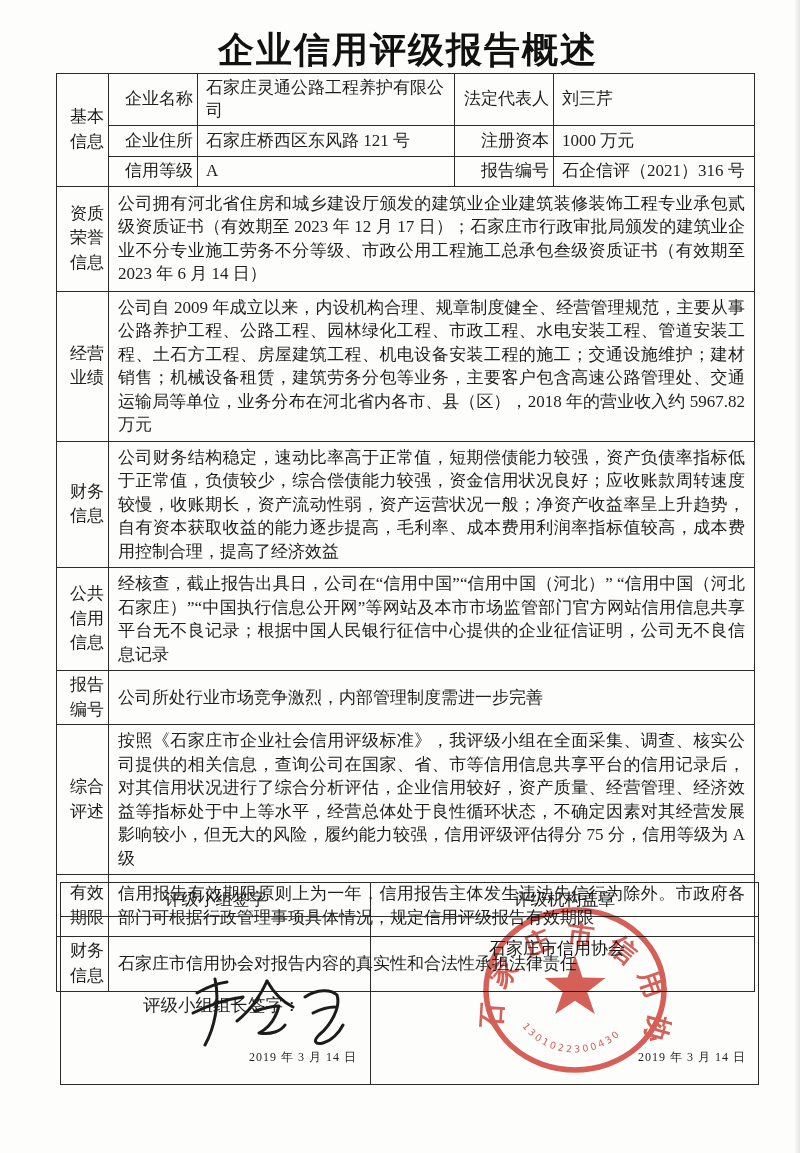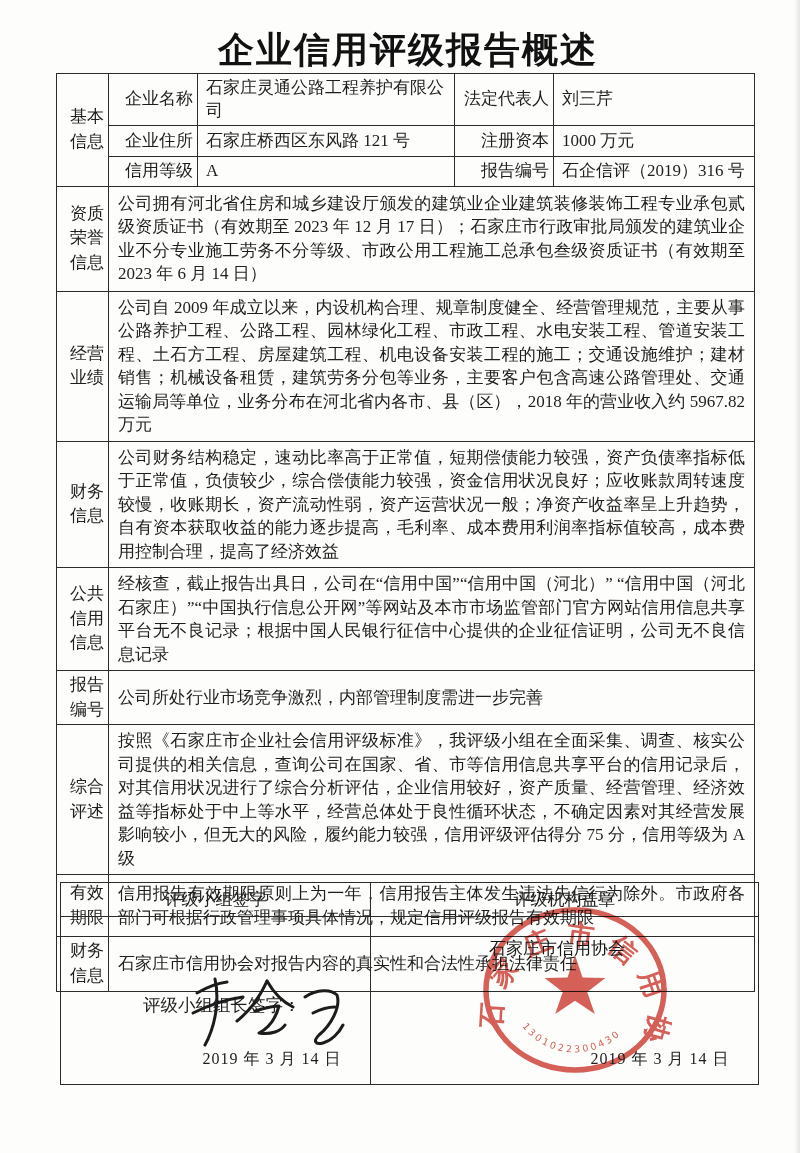--- a/index.html
+++ b/index.html
@@ -28,21 +28,21 @@
     font-size:17px;line-height:23.5px;padding:4px 9px 4px 9px;
     text-align:justify;color:#1e1e1e;vertical-align:middle;
   }
   td.sighead{
     text-align:center;font-size:17px;padding:2px 4px;color:#1e1e1e;
   }
   td.sigcell{position:relative;vertical-align:top;}
   .abs{position:absolute;}
   .leader-label{font-size:17.5px;color:#1e1e1e;white-space:nowrap;}
   .org-name{font-size:17px;color:#161616;white-space:nowrap;z-index:3;}
-  .date{font-size:16px;color:#1e1e1e;text-align:center;white-space:nowrap;letter-spacing:1px;z-index:4;}
+  .date{font-size:12px;color:#1e1e1e;text-align:right;white-space:nowrap;letter-spacing:1px;z-index:4;}
   .stamp{
     position:absolute;left:478px;top:902px;width:194px;height:176px;
     mix-blend-mode:multiply;opacity:0.88;z-index:2;pointer-events:none;
   }
   .sig-svg{z-index:3;}
   .edge-shade{
     position:absolute;right:0;top:0;width:6px;height:100%;
     background:linear-gradient(to left,rgba(120,120,120,0.18),rgba(120,120,120,0));
   }
 </style>
@@ -72,21 +72,21 @@
       <tr style="height:31px">
         <td class="lbl">企业住所</td>
         <td class="val">石家庄桥西区东风路 121 号</td>
         <td class="lbl">注册资本</td>
         <td class="val">1000 万元</td>
       </tr>
       <tr style="height:29px">
         <td class="lbl">信用等级</td>
         <td class="val">A</td>
         <td class="lbl">报告编号</td>
-        <td class="val">石企信评（2019）316 号</td>
+        <td class="val">石企信评（2021）316 号</td>
       </tr>
       <tr style="height:105px">
         <td class="lbl">资质荣誉信息</td>
         <td class="txt" colspan="4">公司拥有河北省住房和城乡建设厅颁发的建筑业企业建筑装修装饰工程专业承包贰级资质证书（有效期至 2023 年 12 月 17 日）；石家庄市行政审批局颁发的建筑业企业不分专业施工劳务不分等级、市政公用工程施工总承包叁级资质证书（有效期至 2023 年 6 月 14 日）</td>
       </tr>
       <tr style="height:120px">
         <td class="lbl">经营业绩</td>
         <td class="txt" colspan="4">公司自 2009 年成立以来，内设机构合理、规章制度健全、经营管理规范，主要从事公路养护工程、公路工程、园林绿化工程、市政工程、水电安装工程、管道安装工程、土石方工程、房屋建筑工程、机电设备安装工程的施工；交通设施维护；建材销售；机械设备租赁，建筑劳务分包等业务，主要客户包含高速公路管理处、交通运输局等单位，业务分布在河北省内各市、县（区），2018 年的营业收入约 5967.82 万元</td>
       </tr>
       <tr style="height:113px">

